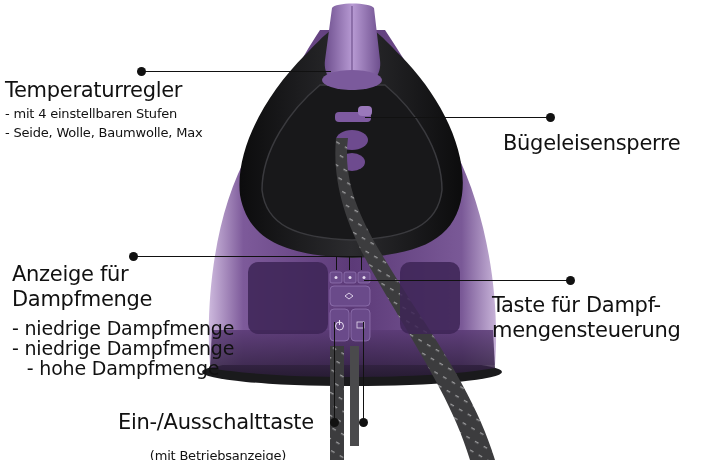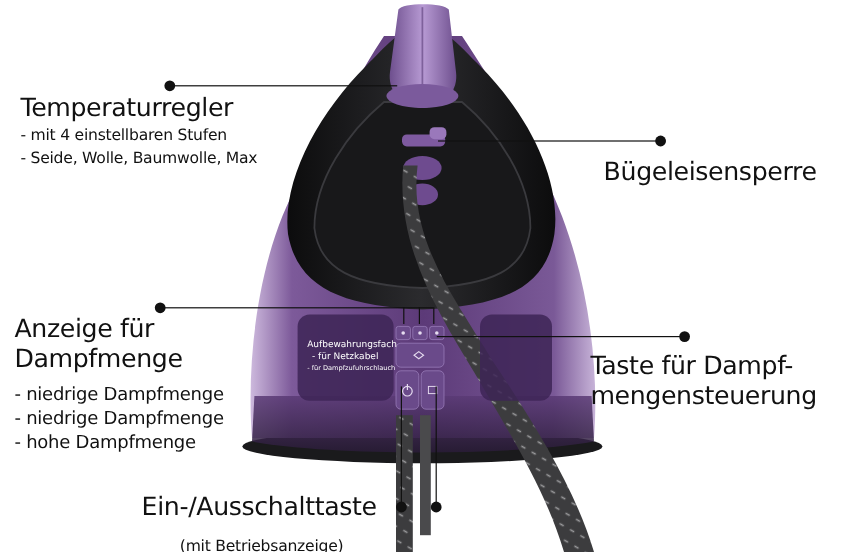--- a/index.html
+++ b/index.html
@@ -2,21 +2,21 @@
 <html><head>
 <meta charset="utf-8">
 <style>
   html, body { margin:0; padding:0; }
   body { width:701px; height:460px; background:#ffffff; position:relative; overflow:hidden;
          font-family:"DejaVu Sans", "Liberation Sans", sans-serif; color:#111; }
   .stage { position:absolute; left:0; top:0; width:701px; height:460px; }
   .label { position:absolute; white-space:nowrap; color:#111; }
   .h { font-size:21px; line-height:25px; letter-spacing:-0.3px; }
   .s { font-size:13px; line-height:19px; letter-spacing:-0.2px; }
-  .s2 { font-size:15px; line-height:20px; letter-spacing:-0.2px; }
+  .s2 { font-size:19px; line-height:20px; letter-spacing:-0.2px;text-align:center; }
   .line { position:absolute; background:#111; }
   .dot { position:absolute; width:9px; height:9px; border-radius:50%; background:#111; }
   .panel-text { position:absolute; color:#fff; white-space:nowrap; }
   svg { position:absolute; left:0; top:0; }
 </style>
 </head>
 <body>
 
 <div class="stage">
 
@@ -85,25 +85,20 @@
 
     <circle cx="336" cy="277.5" r="1.5" fill="#e6dcf0"></circle>
     <circle cx="350" cy="277.5" r="1.5" fill="#e6dcf0"></circle>
     <circle cx="364" cy="277.5" r="1.5" fill="#e6dcf0"></circle>
     <path d="M345 296 l4 -3 l4 3 l-4 3 z" fill="none" stroke="#e6dcf0" stroke-width="0.9"></path>
     <circle cx="339.5" cy="326" r="4" fill="none" stroke="#e6dcf0" stroke-width="1"></circle>
     <line x1="339.5" y1="320" x2="339.5" y2="325" stroke="#e6dcf0" stroke-width="1"></line>
     <rect x="357" y="322" width="7" height="6" fill="none" stroke="#e6dcf0" stroke-width="0.8"></rect>
   </svg>
 
-  <div class="panel-text" style="left:256px;top:282px;font-size:7.5px;line-height:10px;">
-    <div>Aufbewahrungsfach</div>
-    <div style="padding-left:4px;">- für Netzkabel</div>
-    <div style="font-size:5.5px;">- für Dampfzufuhrschlauch</div>
-  </div>
 
   <div class="dot" style="left:137px;top:67px;"></div>
   <div class="line" style="left:141px;top:71px;width:190px;height:1.4px;"></div>
 
   <div class="dot" style="left:546px;top:113px;"></div>
   <div class="line" style="left:365px;top:117px;width:185px;height:1.4px;"></div>
 
   <div class="dot" style="left:129px;top:252px;"></div>
   <div class="line" style="left:133px;top:256px;width:228px;height:1.4px;"></div>
   <div class="line" style="left:336px;top:256px;width:1.4px;height:14px;"></div>
@@ -112,21 +107,21 @@
 
   <div class="dot" style="left:566px;top:276px;"></div>
   <div class="line" style="left:364px;top:280px;width:204px;height:1.4px;"></div>
 
   <div class="line" style="left:334px;top:322px;width:1.4px;height:100px;"></div>
   <div class="dot" style="left:330px;top:418px;"></div>
 
   <div class="line" style="left:363px;top:322px;width:1.4px;height:100px;"></div>
   <div class="dot" style="left:359px;top:418px;"></div>
 
-  <div class="label" style="left:17px;top:78px;">
+  <div class="label" style="left:5px;top:78px;">
     <div class="h">Temperaturregler</div>
     <div class="s" style="margin-top:1px;">- mit 4 einstellbaren Stufen</div>
     <div class="s">- Seide, Wolle, Baumwolle, Max</div>
   </div>
 
   <div class="label h" style="left:503px;top:131px;">Bügeleisensperre</div>
 
   <div class="label" style="left:12px;top:262px;">
     <div class="h">Anzeige für</div>
     <div class="h">Dampfmenge</div>

